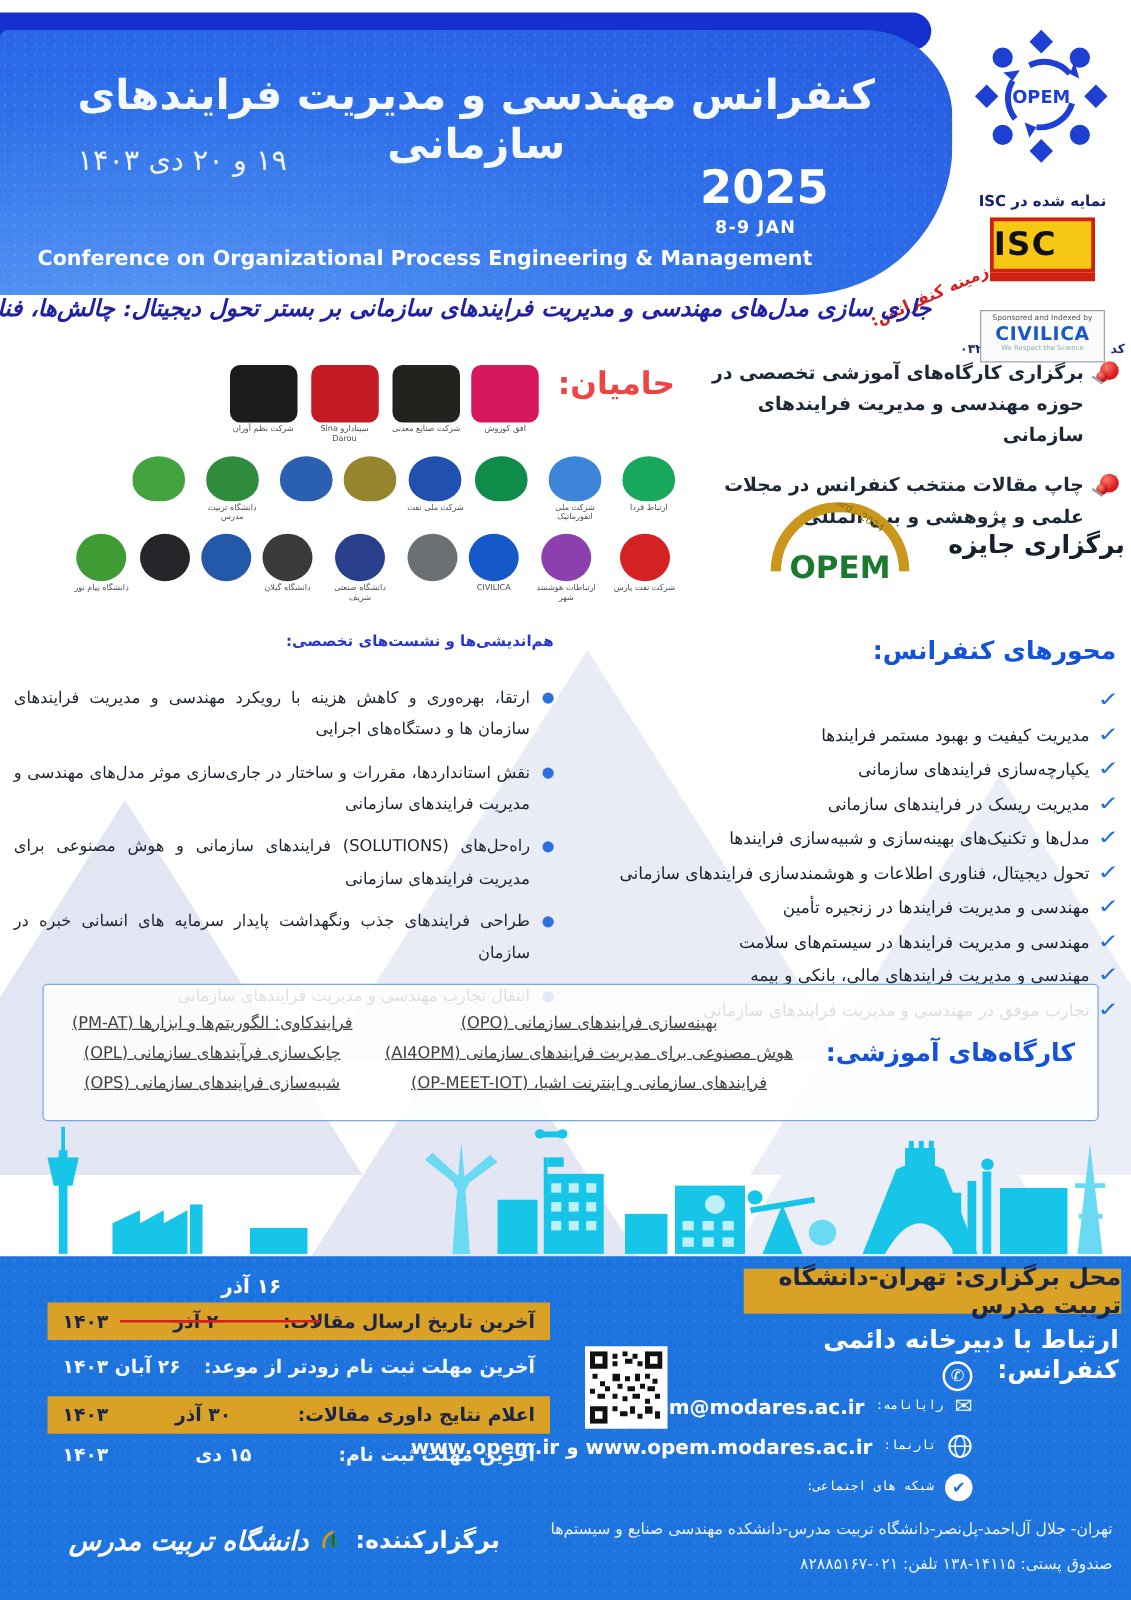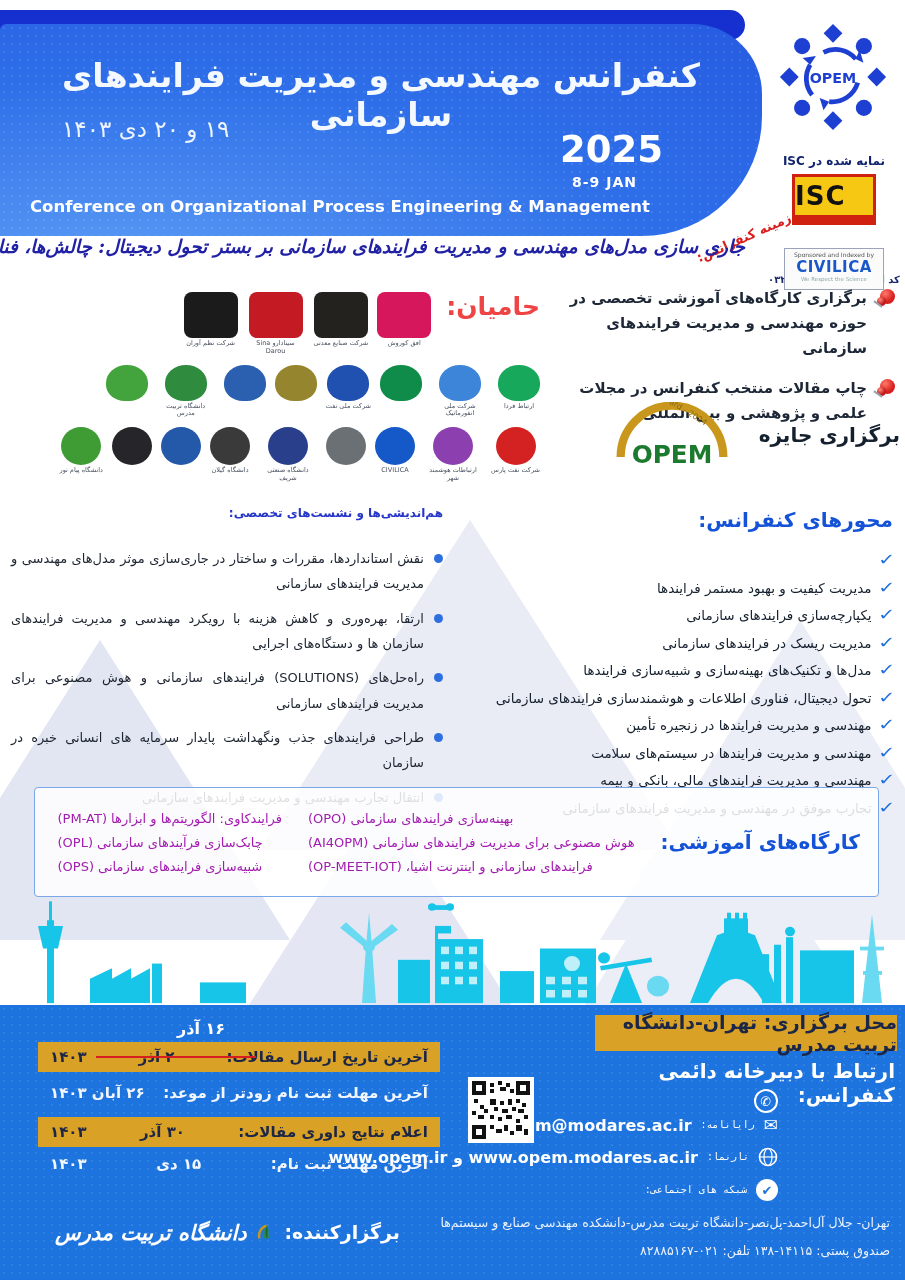--- a/index.html
+++ b/index.html
@@ -86,21 +86,21 @@
   .sessions { position:absolute; top:26px; right:462px; width:432px; direction:rtl; }
   .sessions-title { font-size:12px; font-weight:bold; color:#2536c8; text-align:right; margin-bottom:26px; }
   .sess-li { display:flex; gap:10px; margin-bottom:9px; align-items:flex-start; }
   .dot { flex:0 0 9px; width:9px; height:9px; border-radius:50%; background:#2e6fe0; margin-top:8px; }
   .sess-text { font-size:13px; color:#1c2430; line-height:1.95; text-align:justify; }
 
   .workshops { position:absolute; top:307px; left:34px; width:845px; height:110px; background:rgba(255,255,255,.85);
     border:1.5px solid #7aa7e8; border-radius:4px; direction:rtl; display:flex; align-items:center; padding:0 18px; gap:26px; }
   .ws-title { font-size:20px; font-weight:bold; color:#1452d8; white-space:nowrap; }
   .ws-col { display:flex; flex-direction:column; gap:9px; }
-  .ws-item { font-size:13px; color:#a21caf; text-align:left; white-space:nowrap; }
+  .ws-item { font-size:13px; color:#404040; text-align:center; white-space:nowrap;text-decoration:underline; }
 
   .skyline { position:absolute; top:412px; left:0; width:905px; height:113px; }
 
   
   .footer { position:absolute; top:1005px; left:0; width:905px; height:275px;
     background:
       radial-gradient(rgba(255,255,255,.09) 1px, transparent 1.3px),
       linear-gradient(#1d74de,#1d74de);
     background-size:8px 8px, 100% 100%; }
   .venue { position:absolute; top:10px; left:595px; width:302px; height:36px; background:#d9a126;
@@ -382,25 +382,25 @@
         </div>
         </div>
     </div>
 
     <div class="sessions">
       <div class="sessions-title">هم‌اندیشی‌ها و نشست‌های تخصصی:</div>
       <div>
 
       <div class="sess-li">
           <span class="dot"></span>
-          <span class="sess-text">نقش استانداردها، مقررات و ساختار در جاری‌سازی موثر مدل‌های مهندسی و مدیریت فرایندهای سازمانی</span>
+          <span class="sess-text">ارتقا، بهره‌وری و کاهش هزینه با رویکرد مهندسی و مدیریت فرایندهای سازمان ها و دستگاه‌های اجرایی</span>
         </div>
           <div class="sess-li">
           <span class="dot"></span>
-          <span class="sess-text">ارتقا، بهره‌وری و کاهش هزینه با رویکرد مهندسی و مدیریت فرایندهای سازمان ها و دستگاه‌های اجرایی</span>
+          <span class="sess-text">نقش استانداردها، مقررات و ساختار در جاری‌سازی موثر مدل‌های مهندسی و مدیریت فرایندهای سازمانی</span>
         </div>
           <div class="sess-li">
           <span class="dot"></span>
           <span class="sess-text">راه‌حل‌های (SOLUTIONS) فرایندهای سازمانی و هوش مصنوعی برای مدیریت فرایندهای سازمانی</span>
         </div>
           <div class="sess-li">
           <span class="dot"></span>
           <span class="sess-text">طراحی فرایندهای جذب ونگهداشت پایدار سرمایه های انسانی خبره در سازمان</span>
         </div>
           <div class="sess-li">

